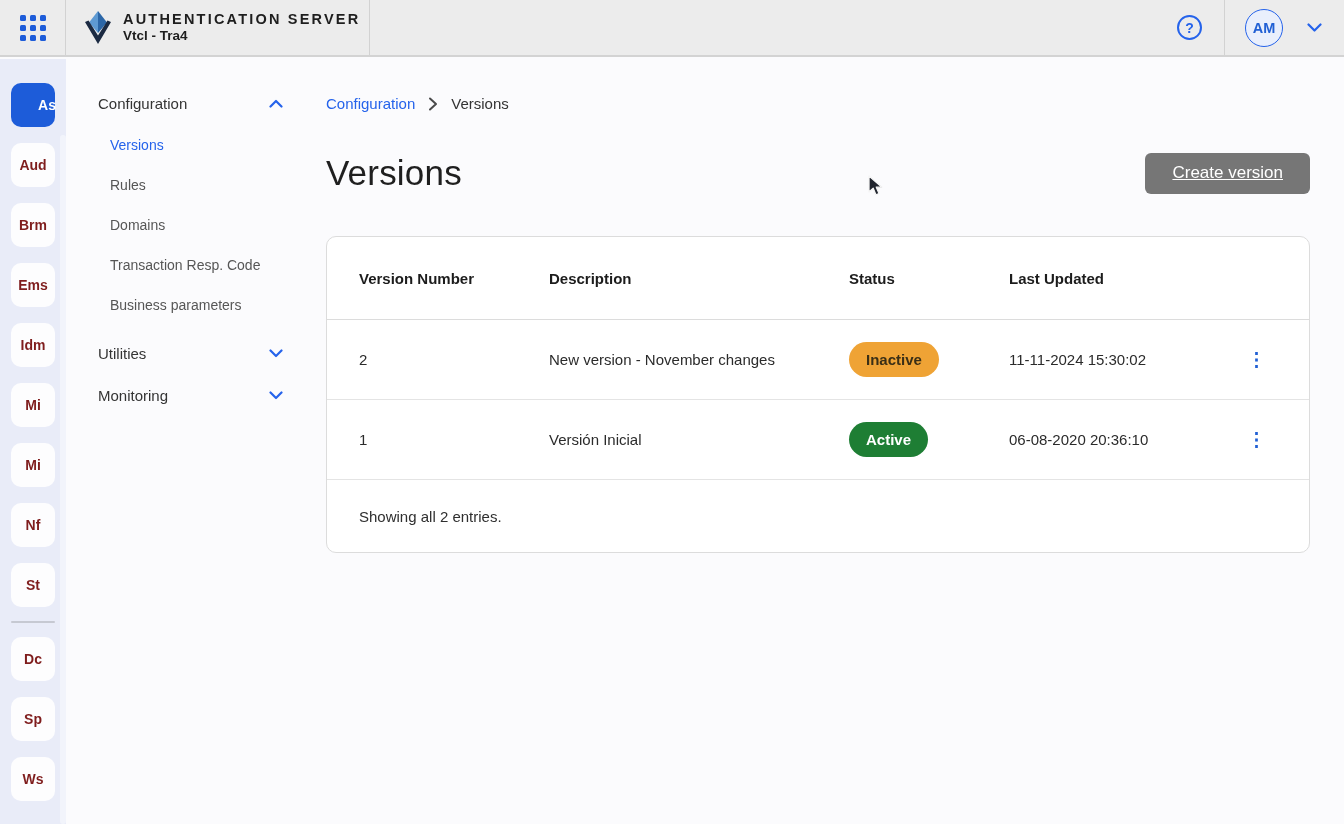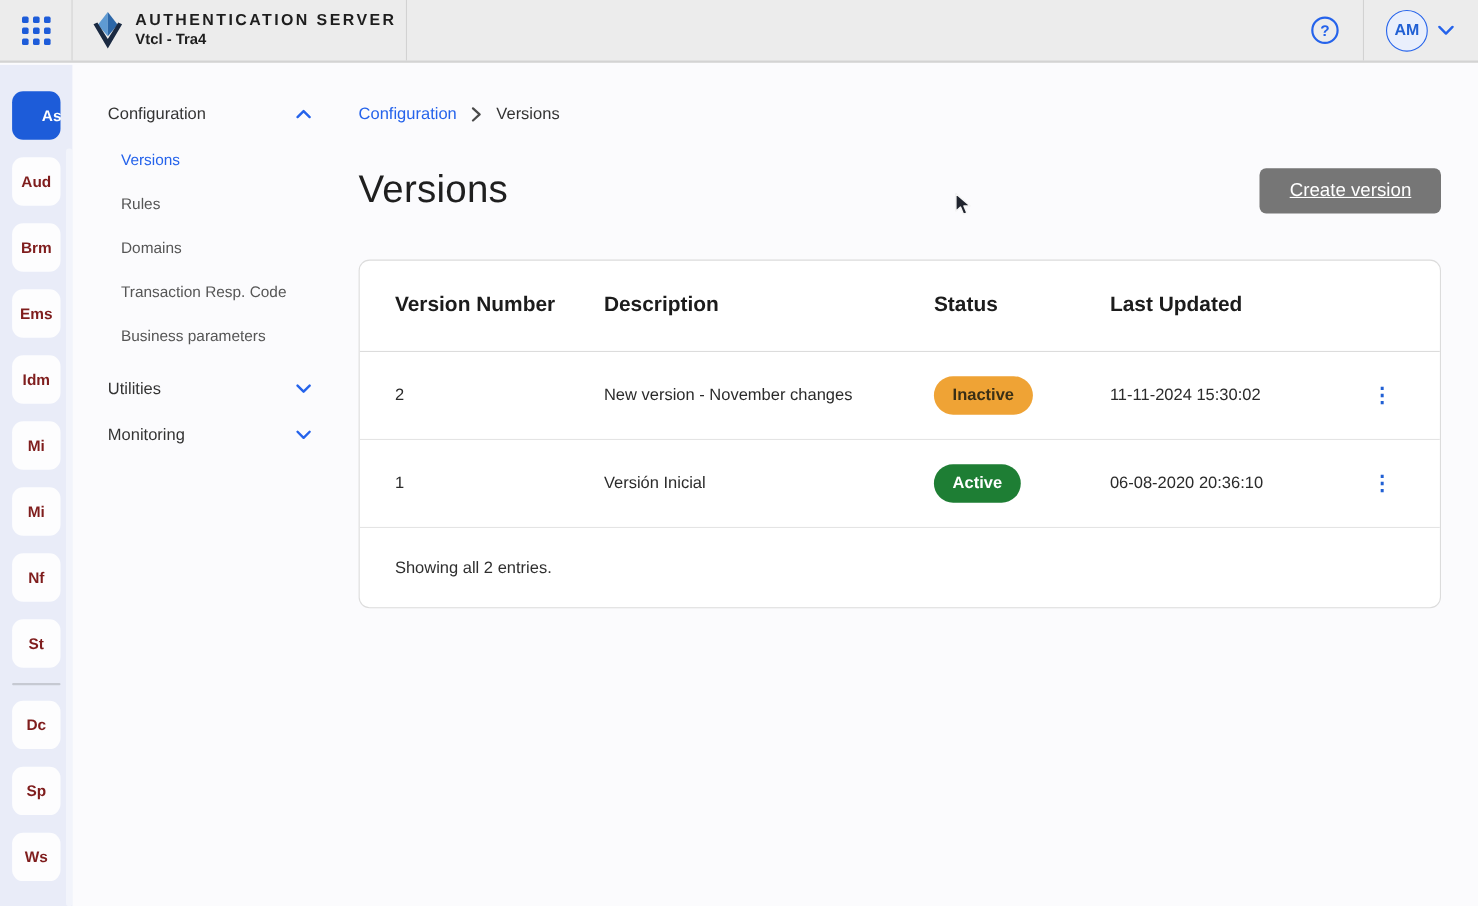--- a/index.html
+++ b/index.html
@@ -12,21 +12,21 @@
   .apps-grid { display:grid; grid-template-columns:repeat(3,6px); grid-template-rows:repeat(3,6px); gap:4px; }
   .apps-grid i { background:#1d5cd9; border-radius:1.5px; }
   .topbar-brand { width:304px; display:flex; align-items:center; gap:10px; padding-left:17px; border-right:1px solid #d2d2d2; }
   .brand-text { display:flex; flex-direction:column; line-height:1.25; }
   .brand-title { font-size:14.5px; font-weight:bold; letter-spacing:2.2px; color:#1e1e1e; }
   .brand-sub { font-size:13.5px; font-weight:bold; color:#1e1e1e; }
   .topbar-spacer { flex:1; }
   .help-btn { align-self:center; width:25px; height:25px; border-radius:50%; border:2px solid #2563eb; color:#2563eb;
               display:flex; align-items:center; justify-content:center; font-size:14px; font-weight:bold; margin-right:22px; cursor:pointer; }
   .topbar-divider { width:1px; background:#d2d2d2; }
-  .user-area { display:flex; align-items:center; gap:9px; padding:0 22px 0 20px; cursor:pointer; }
+  .user-area { display:flex; align-items:center; gap:24px; padding:0 22px 0 20px; cursor:pointer; }
   .avatar { width:38px; height:38px; border-radius:50%; background:#e9effc; border:1.5px solid #2563eb;
             display:flex; align-items:center; justify-content:center; color:#2160d4; font-weight:bold; font-size:14.5px; }
 
   
   .rail { position:absolute; top:59px; left:0; width:66px; bottom:0; background:#e9ecf8;
           display:flex; flex-direction:column; align-items:center; padding-top:24px; gap:16px; }
   .rail-item { width:44px; height:44px; border-radius:10px; background:#fdfdfe; color:#7f1d1d; font-weight:bold;
                font-size:14px; display:flex; align-items:center; justify-content:center; cursor:pointer; flex:0 0 auto; }
   .rail-item.active { background:#1d5cd9; color:#ffffff;padding-left:28px; }
   .rail-divider { width:44px; height:2px; background:#c6c9d2; border-radius:1px; margin:-2px 0; flex:0 0 auto; }
@@ -51,21 +51,21 @@
   .crumb-current { color:#333333; }
   .title-row { margin-top:37px; display:flex; align-items:center; justify-content:space-between; height:48px; }
   .page-title { font-size:35px; font-weight:400; color:#1f1f1f; letter-spacing:0.2px; }
   .create-btn { background:#767676; color:#ffffff; border:none; border-radius:6px; height:41px; padding:0 27px;
                 font-size:17px; font-family:"Liberation Sans", sans-serif; cursor:pointer;text-decoration:underline; }
 
   
   .card { margin-top:39px; background:#ffffff; border:1px solid #dcdcdc; border-radius:10px; overflow:hidden; }
   .trow { display:grid; grid-template-columns:190px 300px 160px 235px 1fr; align-items:center; padding:0 40px 0 32px; }
   .thead { height:83px; border-bottom:1px solid #dcdcdc; }
-  .thead .tcell { font-size:19px; font-weight:bold; color:#1c1c1c; }
+  .thead .tcell { font-size:15px; font-weight:bold; color:#1c1c1c; }
   .tbody .trow { height:80px; border-bottom:1px solid #e4e4e4; }
   .tcell { font-size:15px; color:#2b2b2b; }
   .badge { display:inline-block; padding:9px 17px; border-radius:18px; font-size:15px; font-weight:bold;text-align:center; }
   .kebab-cell { text-align:center; }
   .kebab { color:#2160d4; font-size:19px; font-weight:bold; cursor:pointer; line-height:1; letter-spacing:0; }
   .tfoot { height:72px; display:flex; align-items:center; padding-left:32px; font-size:15px; color:#2f2f2f; }
 
   
   .cursor { position:absolute; left:868px; top:175px; z-index:50; pointer-events:none; }
 </style>

